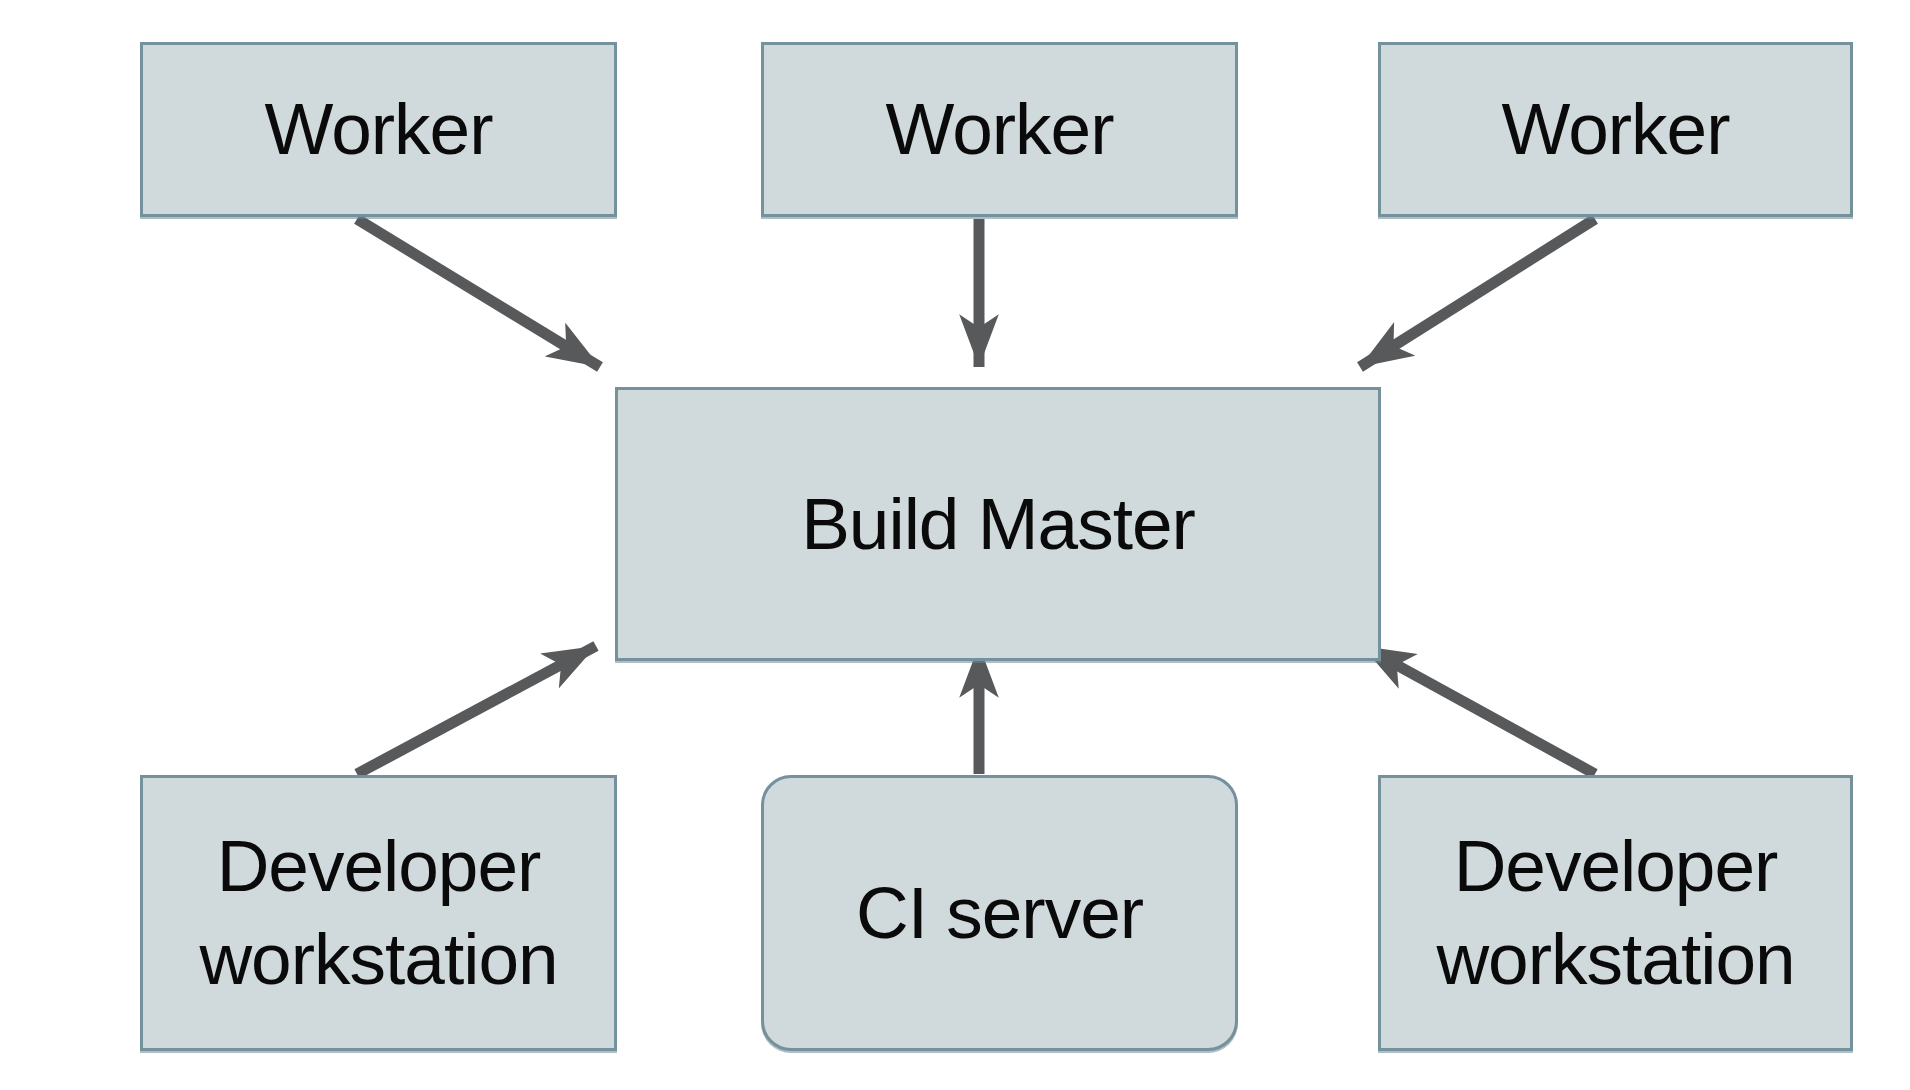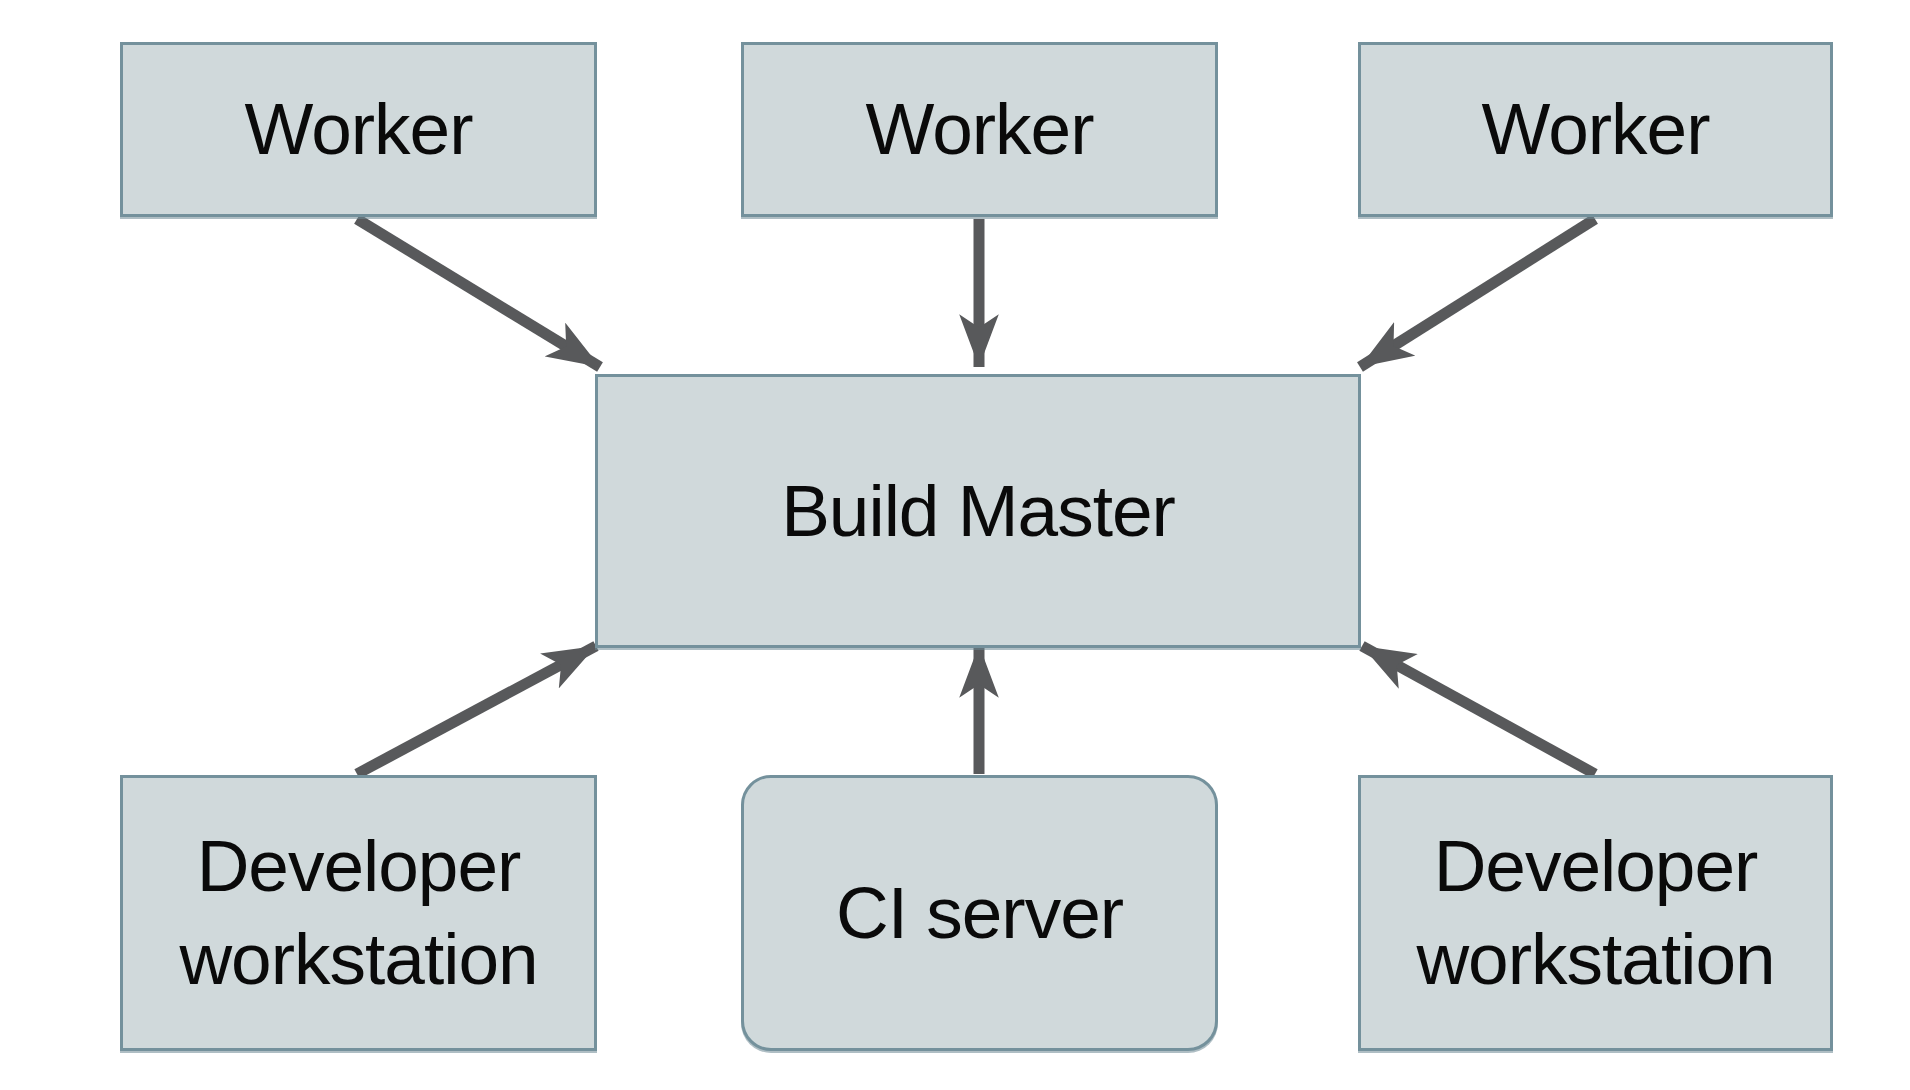--- a/index.html
+++ b/index.html
@@ -28,33 +28,34 @@
   }
   .edges marker path{fill:var(--arrow);}
   .node{
     position:absolute;
     box-sizing:border-box;
     background:var(--node-fill);
     border:3px solid var(--node-border);
     box-shadow:0 2px 0 rgba(109,136,148,0.55);
     display:flex;align-items:center;justify-content:center;
     text-align:center;
+    margin-left:20px;
   }
   .node .label{
     color:var(--text);
     font-size:73px;
     line-height:1.27;
     letter-spacing:-1px;
     padding:0 10px;
   }
   
   .n-worker1{left:120px;top:42px;width:477px;height:175px;}
   .n-worker2{left:741px;top:42px;width:477px;height:175px;}
   .n-worker3{left:1358px;top:42px;width:475px;height:175px;}
-  .n-build-master{left:595px;top:374px;width:766px;height:274px;}
+  .n-build-master{left:595px;top:387px;width:766px;height:274px;}
   .n-dev1{left:120px;top:775px;width:477px;height:276px;}
   .n-ci{left:741px;top:775px;width:477px;height:276px;border-radius:30px;}
   .n-dev2{left:1358px;top:775px;width:475px;height:276px;}
 </style>
 </head>
 <body>
 
 <div class="canvas">
 
   <svg class="edges" viewBox="0 0 1910 1090" xmlns="http://www.w3.org/2000/svg">

